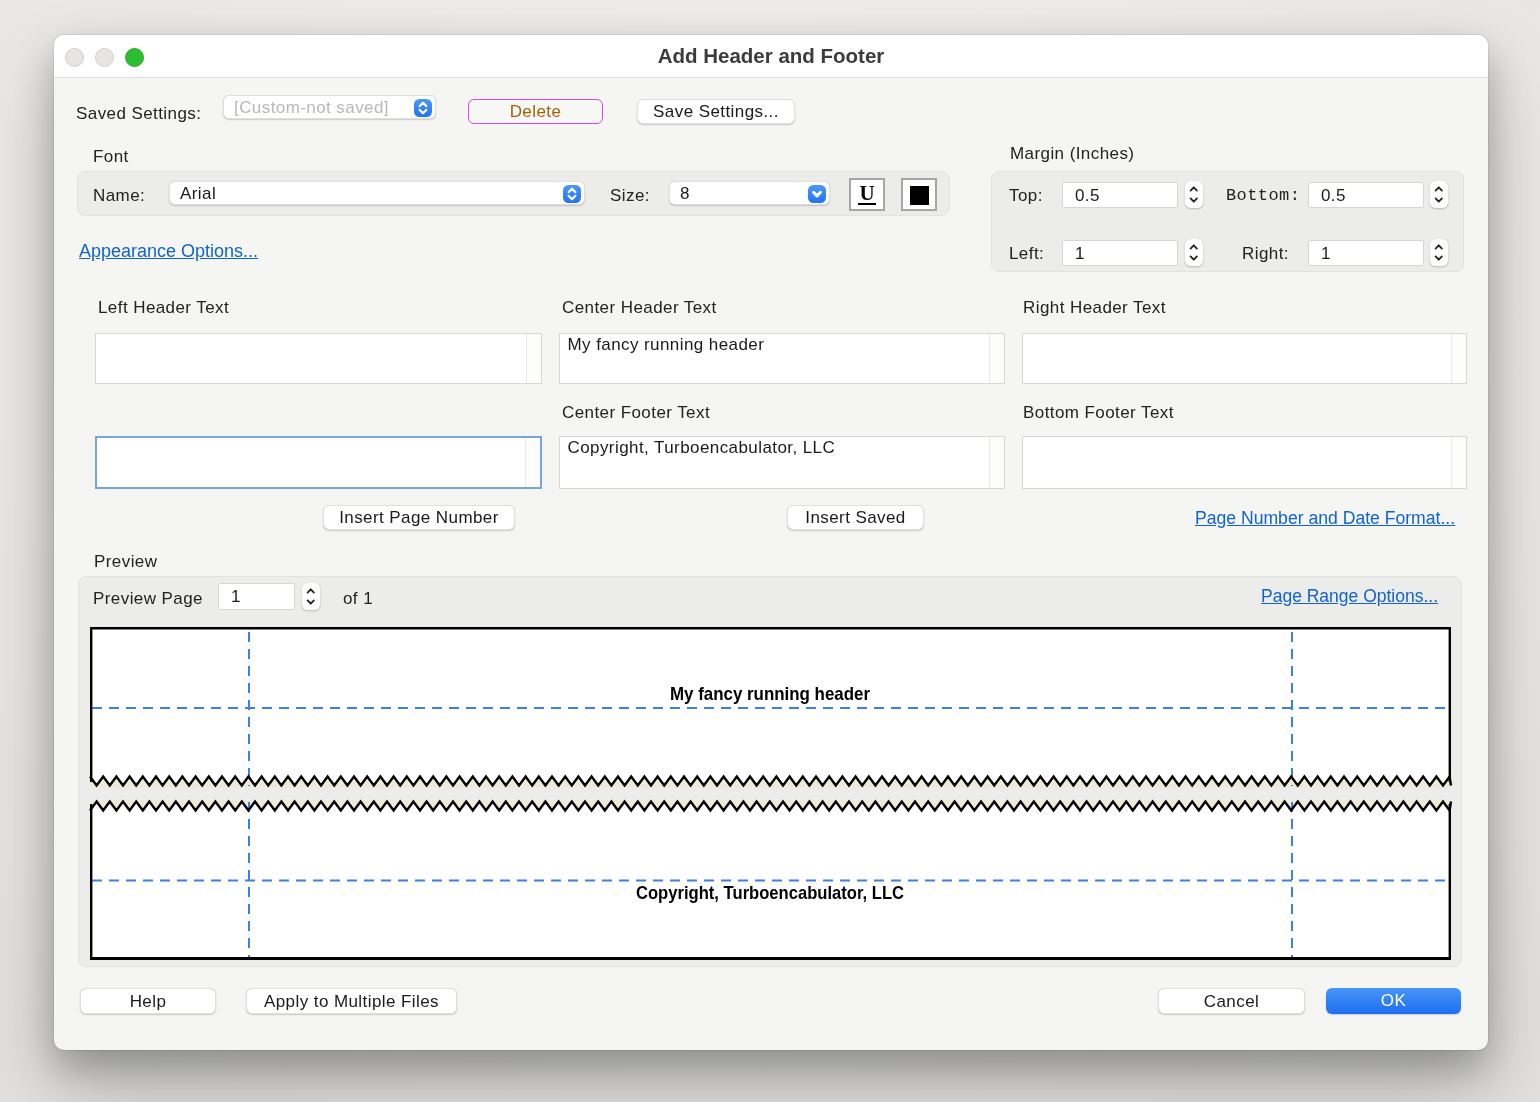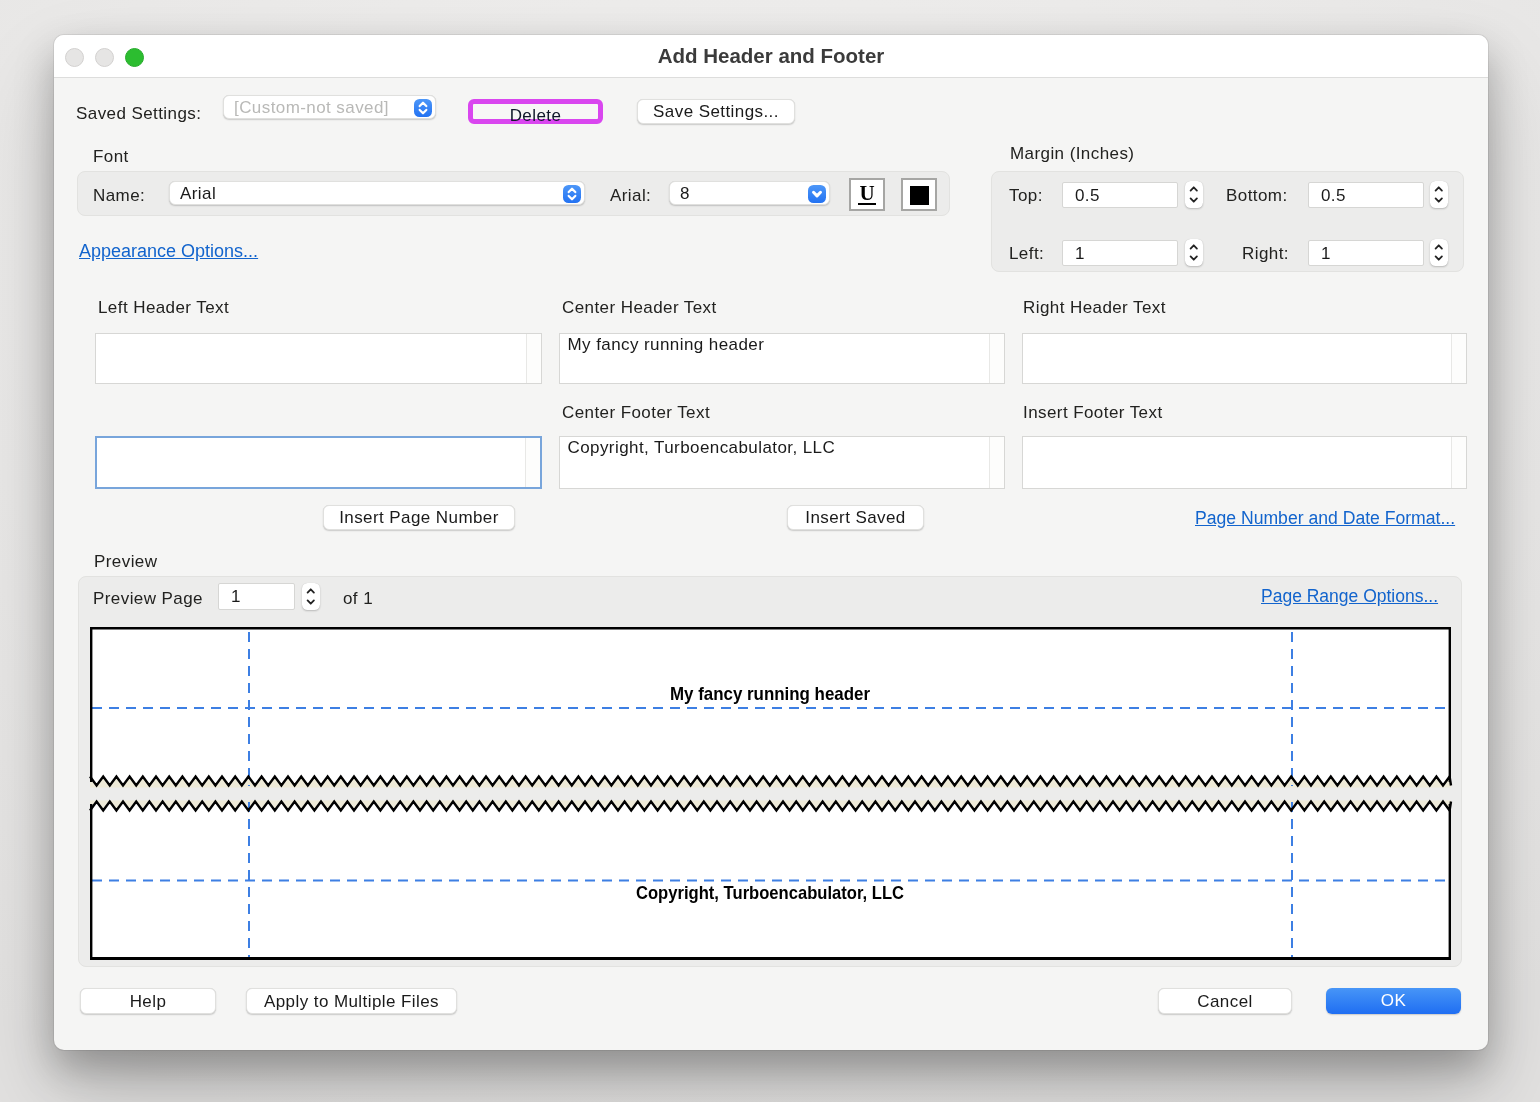--- a/index.html
+++ b/index.html
@@ -26,21 +26,21 @@
   font-size:20.5px; font-weight:700; color:#3b3b3b;
 }
 .lbl { position:absolute; font-size:17px; color:#222220; white-space:nowrap; letter-spacing:0.42px; }
 .link { position:absolute; font-size:17px; color:#1264cd; text-decoration:underline; white-space:nowrap; }
 .panel { position:absolute; background:#ececeb; border:1px solid #e2e2e0; border-radius:8px; }
 .btn {
   position:absolute; background:#ffffff; border:0.5px solid #e0e0de; border-radius:6px;
   box-shadow:0 1px 1.5px rgba(0,0,0,0.18), 0 0 0.5px rgba(0,0,0,0.12);
   font-size:17px; color:#1a1a1a; text-align:center; line-height:24px; height:25px; letter-spacing:0.42px;
 }
-.btn.disabled { background:#f7f7f6; color:#0f172a; box-shadow:none; border:5px solid #d946ef; }
+.btn.disabled { background:#f7f7f6; color:#a16207; box-shadow:none; border:1px solid #d946ef; }
 .combo {
   position:absolute; background:#ffffff; border:0.5px solid #e0e0de; border-radius:6px;
   box-shadow:0 1px 1.5px rgba(0,0,0,0.18), 0 0 0.5px rgba(0,0,0,0.12);
   height:24px; font-size:17px; color:#1a1a1a; line-height:23px; padding-left:10px; letter-spacing:0.42px;
 }
 .combostep {
   position:absolute; right:3px; top:3px; width:18px; height:18px; border-radius:5.5px;
   background:linear-gradient(#4d97f8, #2372f2);
 }
 .textbox {
@@ -82,21 +82,21 @@
   <div class="panel" style="left:23px; top:135.5px; width:873px; height:45px;"></div>
   <div class="lbl" style="left:39px; top:150.5px;">Name:</div>
   <div class="combo" style="left:115px; top:146px; width:416px;">Arial
     <div class="combostep">
         <svg width="18" height="18" viewBox="0 0 18 18">
       <path d="M5.7 7.1 L9 3.7 L12.3 7.1" fill="none" stroke="#fff" stroke-width="2.2" stroke-linecap="round" stroke-linejoin="round"></path>
       <path d="M5.7 10.9 L9 14.3 L12.3 10.9" fill="none" stroke="#fff" stroke-width="2.2" stroke-linecap="round" stroke-linejoin="round"></path>
     </svg>
       </div>
   </div>
-  <div class="lbl" style="left:556px; top:150.5px;">Arial:</div>
+  <div class="lbl" style="left:556px; top:150.5px;">Size:</div>
   <div class="combo" style="left:615px; top:146px; width:161px;">8
     <div class="combostep">
         <svg width="18" height="18" viewBox="0 0 18 18">
       <path d="M5.5 7.3 L9 10.9 L12.5 7.3" fill="none" stroke="#fff" stroke-width="3" stroke-linecap="round" stroke-linejoin="round"></path>
     </svg>
       </div>
   </div>
   <div style="position:absolute; left:795px; top:142.5px; width:36px; height:33px; background:#fff; border:2px solid #a6a6a4;">
     <span style="position:absolute; left:50%; transform:translateX(-50%); top:1px; font-family:'Liberation Serif',serif; font-weight:700; font-size:21px; color:#000;">U</span>
     <div style="position:absolute; left:50%; transform:translateX(-50%); top:23px; width:18px; height:2.4px; background:#000;"></div>
@@ -108,21 +108,21 @@
   <div class="lbl" style="left:956px; top:109px;">Margin (Inches)</div>
   <div class="panel" style="left:937px; top:136px; width:473px; height:101px;"></div>
   <div class="lbl" style="left:955px; top:150.5px;">Top:</div>
   <div class="input" style="left:1008px; top:147px; width:116px; height:26px; line-height:25px;">0.5</div>
   <div class="stepper" style="left:1131px; top:146px;">
       <svg width="17.5" height="27" viewBox="0 0 17.5 27">
     <path d="M5.6 9.6 L8.75 6.3 L11.9 9.6" fill="none" stroke="#222" stroke-width="1.8" stroke-linecap="round" stroke-linejoin="round"></path>
     <path d="M5.6 17.4 L8.75 20.7 L11.9 17.4" fill="none" stroke="#222" stroke-width="1.8" stroke-linecap="round" stroke-linejoin="round"></path>
   </svg>
     </div>
-  <div class="lbl" style="left:1172px; top:150.5px;">Bottom:</div>
+  <div class="lbl" style="left:1172px; top:150.5px;font-family:Liberation Mono, monospace;">Bottom:</div>
   <div class="input" style="left:1254px; top:147px; width:116px; height:26px; line-height:25px;">0.5</div>
   <div class="stepper" style="left:1376px; top:146px;">
       <svg width="17.5" height="27" viewBox="0 0 17.5 27">
     <path d="M5.6 9.6 L8.75 6.3 L11.9 9.6" fill="none" stroke="#222" stroke-width="1.8" stroke-linecap="round" stroke-linejoin="round"></path>
     <path d="M5.6 17.4 L8.75 20.7 L11.9 17.4" fill="none" stroke="#222" stroke-width="1.8" stroke-linecap="round" stroke-linejoin="round"></path>
   </svg>
     </div>
   <div class="lbl" style="left:955px; top:209px;">Left:</div>
   <div class="input" style="left:1008px; top:205px; width:116px; height:26px; line-height:25px;">1</div>
   <div class="stepper" style="left:1131px; top:204px;">
@@ -148,21 +148,21 @@
   <div class="textbox" style="left:41px; top:298px; width:447px; height:51px;">
       <div class="tbscroll" style="right:0;"></div>
     </div>
   <div class="textbox" style="left:505px; top:298px; width:446px; height:51px;">My fancy running header<div class="tbscroll" style="right:0;"></div></div>
   <div class="textbox" style="left:968px; top:298px; width:445px; height:51px;">
       <div class="tbscroll" style="right:0;"></div>
     </div>
 
   <div class="lbl" style="left:44px; top:368px;margin-top:45px;">Left Footer Text</div>
   <div class="lbl" style="left:508px; top:368px;">Center Footer Text</div>
-  <div class="lbl" style="left:969px; top:368px;">Insert Footer Text</div>
+  <div class="lbl" style="left:969px; top:368px;">Bottom Footer Text</div>
   <div class="textbox" style="left:41px; top:401px; width:447px; height:53px; border:2px solid #78a5db;">
       <div class="tbscroll" style="right:0;"></div>
     </div>
   <div class="textbox" style="left:505px; top:401px; width:446px; height:53px;">Copyright, Turboencabulator, LLC<div class="tbscroll" style="right:0;"></div></div>
   <div class="textbox" style="left:968px; top:401px; width:445px; height:53px;">
       <div class="tbscroll" style="right:0;"></div>
     </div>
 
   <div class="btn" style="left:269px; top:470px; width:192px;">Insert Page Number</div>
   <div class="btn" style="left:733px; top:470px; width:137px;">Insert Saved</div>
@@ -201,15 +201,15 @@
     <line x1="1.2" y1="0" x2="1.2" y2="155" stroke="#000" stroke-width="2.4"></line>
     <line x1="1359.8" y1="0" x2="1359.8" y2="155" stroke="#000" stroke-width="2.4"></line>
     <line x1="1.2" y1="177" x2="1.2" y2="333" stroke="#000" stroke-width="2.4"></line>
     <line x1="1359.8" y1="177" x2="1359.8" y2="333" stroke="#000" stroke-width="2.4"></line>
     <text x="680" y="73" text-anchor="middle" textLength="200" lengthAdjust="spacingAndGlyphs" font-family="Liberation Sans, sans-serif" font-size="19" font-weight="700" fill="#000">My fancy running header</text>
     <text x="680" y="272" text-anchor="middle" textLength="268" lengthAdjust="spacingAndGlyphs" font-family="Liberation Sans, sans-serif" font-size="19" font-weight="700" fill="#000">Copyright, Turboencabulator, LLC</text>
   </svg>
 
   <div class="btn" style="left:26px; top:953px; width:136px; height:26px; line-height:25px;">Help</div>
   <div class="btn" style="left:192px; top:953px; width:211px; height:26px; line-height:25px;">Apply to Multiple Files</div>
-  <div class="btn" style="left:1104px; top:953px; width:134px; height:26px; line-height:25px;">Cancel</div>
+  <div class="btn" style="left:1104px; top:953px; width:147px; height:26px; line-height:25px;">Cancel</div>
   <div class="btn" style="left:1272px; top:953px; width:135px; height:26px; line-height:25px; background:linear-gradient(#4795f7,#1f6ef2); color:#fff; border:none;">OK</div>
 </div>
 
 </body></html>

